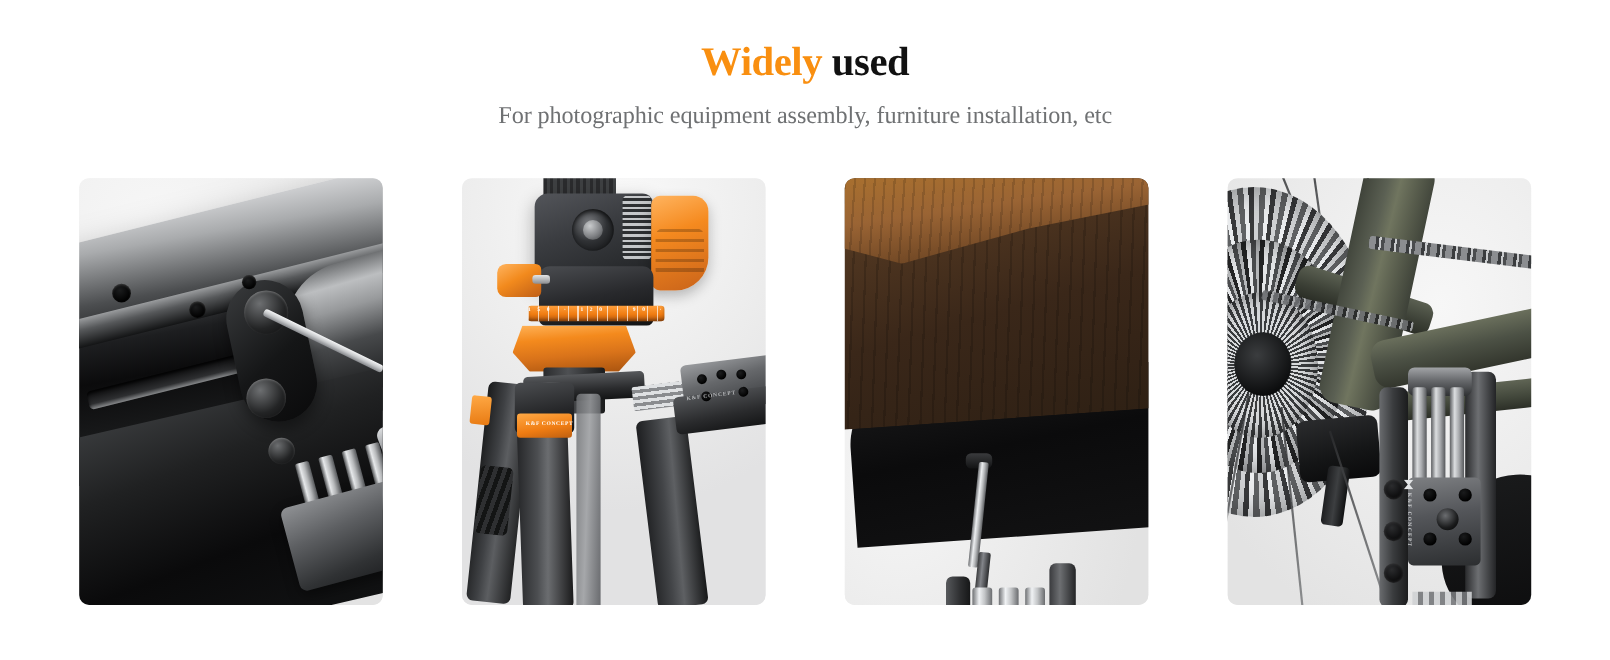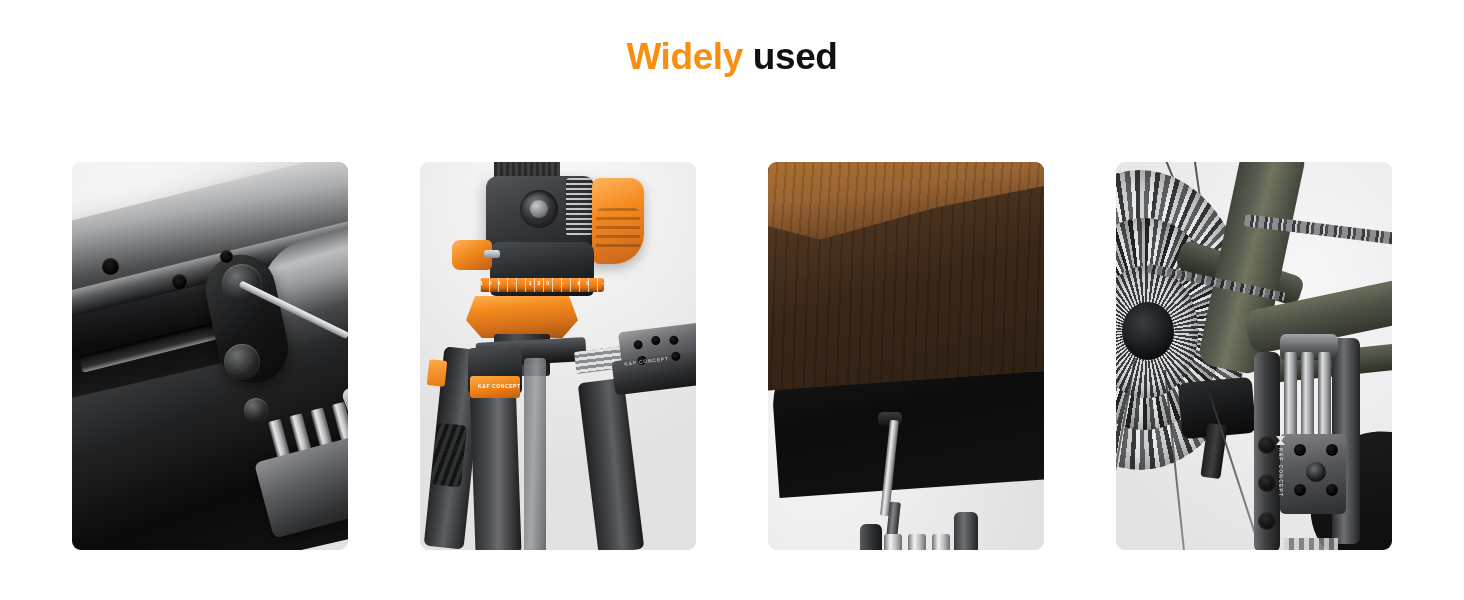--- a/index.html
+++ b/index.html
@@ -10,20 +10,21 @@
     overflow: hidden;
     background: #ffffff;
     font-family: "Liberation Sans", sans-serif;
   }
 
   .page {
     position: relative;
     width: 1464px;
     height: 600px;
     background: #ffffff;
+    font-family: Liberation Serif, serif;
   }
 
   
   .header {
     position: absolute;
     top: 0; left: 0;
     width: 1464px;
     text-align: center;
     padding-top: 36px;
   }
@@ -580,20 +581,21 @@
 </style>
 </head>
 <body>
 
 <div class="page">
 
   <div class="header">
     <div class="title">
       <span class="accent">Widely</span><span class="plain" style="white-space:pre"> </span><span class="plain">used</span>
     </div>
+    <div class="subtitle">For photographic equipment assembly, furniture installation, etc</div>
   </div>
 
   <div class="gallery">
 
     <div class="panel p1">
       <div class="bg-soft"></div>
       <div class="body"></div>
       <div class="body-lip"></div>
       <div class="tube"></div>
       <div class="slot"></div>

